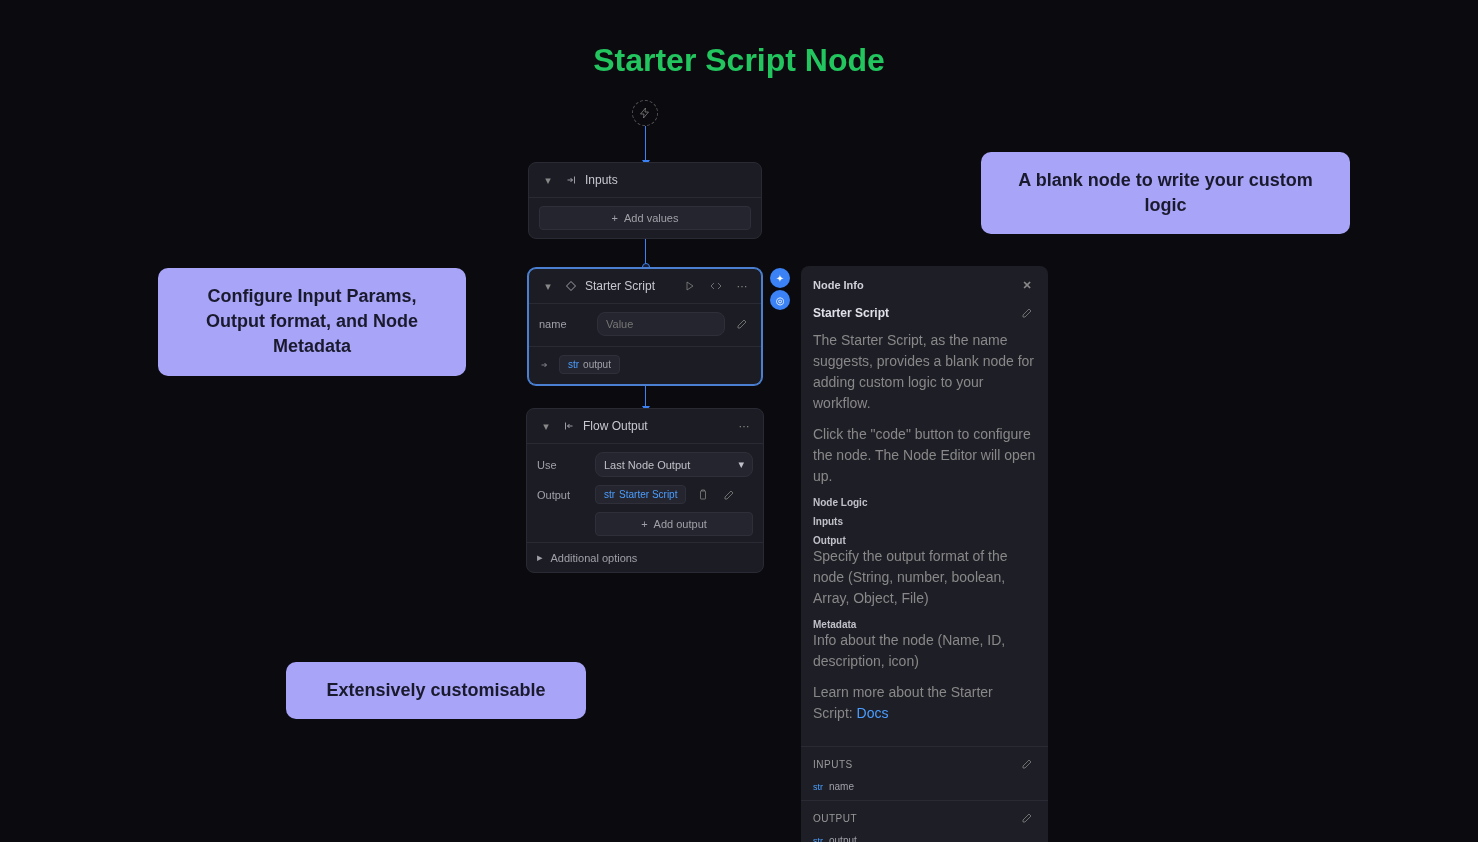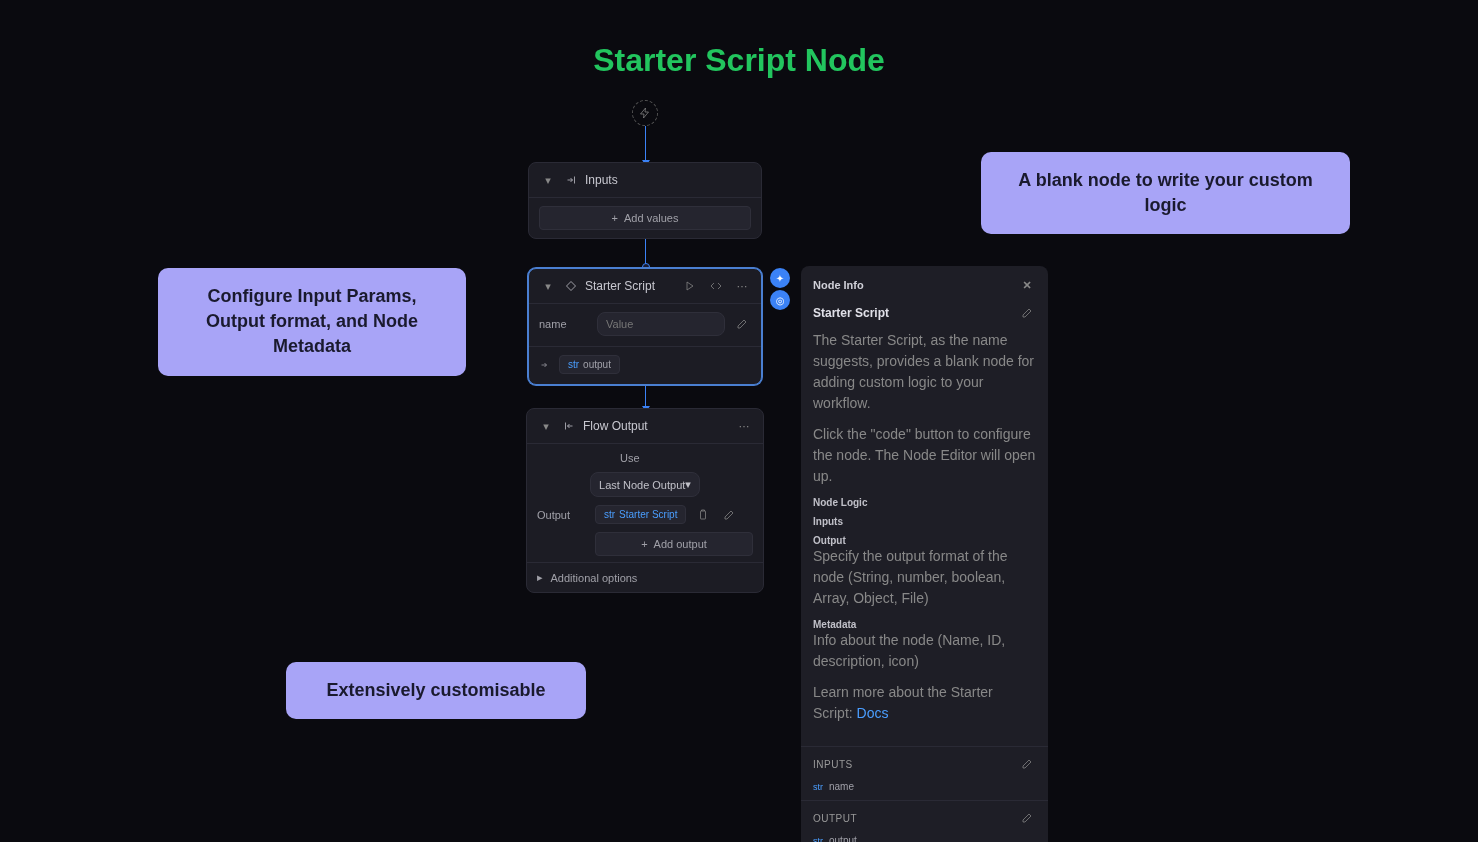--- a/index.html
+++ b/index.html
@@ -305,21 +305,21 @@
 <div class="node" style="top:408px; left:526px; width:238px;">
   <div class="node-header">
     <span class="icon-btn">▾</span>
     <svg class="ico" viewBox="0 0 24 24">
         <path d="M19 12H9M13 8l-4 4 4 4M5 5v14"></path>
       </svg>
     <span>Flow Output</span>
     <span class="spacer"></span>
     <span class="icon-btn">⋯</span>
   </div>
-  <div class="node-row" style="padding-top:8px;flex-direction:column;">
+  <div class="node-row" style="padding-top:8px;">
     <span style="width:50px;">Use</span>
     <div class="input-field" style="display:flex;justify-content:space-between;align-items:center;color:#c0c0c8;">
       <span>Last Node Output</span>
       <span>▾</span>
     </div>
   </div>
   <div class="node-row">
     <span style="width:50px;">Output</span>
     <span class="chip link">
       <span class="str-icon">str</span>

